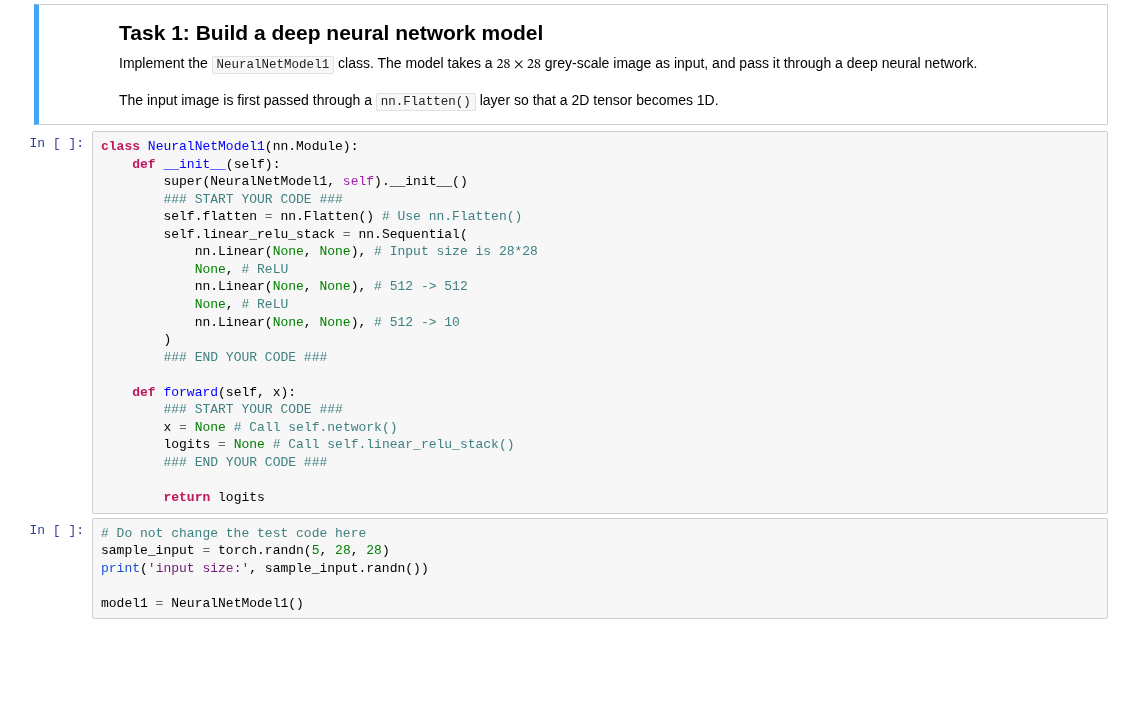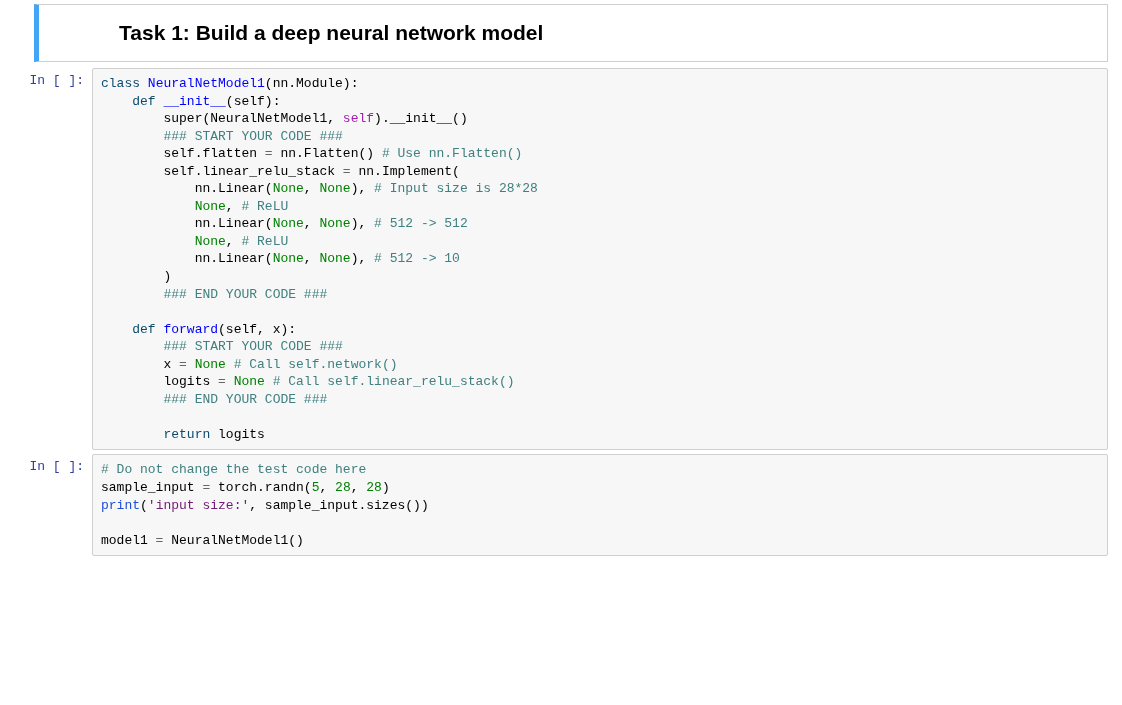--- a/index.html
+++ b/index.html
@@ -77,51 +77,57 @@
     padding: 6px 8px;
   }
   pre {
     margin: 0;
     font-family: "SFMono-Regular", Consolas, "Liberation Mono", Menlo, monospace;
     font-size: 13px;
     line-height: 1.35;
     white-space: pre;
     overflow-x: auto;
   }
-  .tok-kw { color: #0c4a6e; font-weight: 400; }
+  .tok-kw { color: #be185d; font-weight: 700; }
   .tok-cls { color: #0000FF; }
   .tok-fn  { color: #0000FF; }
   .tok-self{ color: #a21caf; }
   .tok-com { color: #408080; }
   .tok-str { color: #701a75; }
   .tok-builtin { color: #1d4ed8; }
   .tok-none { color: #008000; font-weight: 400; }
   .tok-num { color: #008000; }
   .tok-op  { color: #666666; }
 </style>
 </head>
 <body>
 
 <div class="notebook">
 
   <div class="md-cell">
     <div class="md-inner">
       <h2>Task 1: Build a deep neural network model</h2>
+      <p>
+        <span>Implement the </span><code class="inline">NeuralNetModel1</code><span> class. The model takes a </span><span class="math">28 × 28</span><span> grey-scale image as input, and pass it through a deep neural network.</span>
+      </p>
+      <p style="margin-bottom:4px;">
+        <span>The input image is first passed through a </span><code class="inline">nn.Flatten()</code><span> layer so that a 2D tensor becomes 1D.</span>
+      </p>
     </div>
   </div>
 
   <div class="cell">
     <div class="prompt-col">In [ ]:</div>
     <div class="cell-body code-body">
 <pre><span class="tok-kw">class</span> <span class="tok-cls">NeuralNetModel1</span><span>(nn.Module):</span>
     <span class="tok-kw">def</span> <span class="tok-fn">__init__</span><span>(self):</span>
         <span>super(NeuralNetModel1, </span><span class="tok-self">self</span><span>).__init__()</span>
         <span class="tok-com">### START YOUR CODE ###</span>
         <span>self.flatten </span><span class="tok-op">=</span><span> nn.Flatten() </span><span class="tok-com"># Use nn.Flatten()</span>
-        <span>self.linear_relu_stack </span><span class="tok-op">=</span><span> nn.Implement(</span>
+        <span>self.linear_relu_stack </span><span class="tok-op">=</span><span> nn.Sequential(</span>
             <span>nn.Linear(</span><span class="tok-none">None</span><span>, </span><span class="tok-none">None</span><span>), </span><span class="tok-com"># Input size is 28*28</span>
             <span class="tok-none">None</span><span>, </span><span class="tok-com"># ReLU</span>
             <span>nn.Linear(</span><span class="tok-none">None</span><span>, </span><span class="tok-none">None</span><span>), </span><span class="tok-com"># 512 -&gt; 512</span>
             <span class="tok-none">None</span><span>, </span><span class="tok-com"># ReLU</span>
             <span>nn.Linear(</span><span class="tok-none">None</span><span>, </span><span class="tok-none">None</span><span>), </span><span class="tok-com"># 512 -&gt; 10</span>
         <span>)</span>
         <span class="tok-com">### END YOUR CODE ###</span>
 
     <span class="tok-kw">def</span> <span class="tok-fn">forward</span><span>(self, x):</span>
         <span class="tok-com">### START YOUR CODE ###</span>
@@ -131,19 +137,19 @@
 
         <span class="tok-kw">return</span><span> logits</span></pre>
     </div>
   </div>
 
   <div class="cell">
     <div class="prompt-col">In [ ]:</div>
     <div class="cell-body code-body">
 <pre><span class="tok-com"># Do not change the test code here</span>
 <span>sample_input </span><span class="tok-op">=</span><span> torch.randn(</span><span class="tok-num">5</span>, <span class="tok-num">28</span>, <span class="tok-num">28</span><span>)</span>
-<span class="tok-builtin">print</span>(<span class="tok-str">'input size:'</span><span>, sample_input.sizes())</span>
+<span class="tok-builtin">print</span>(<span class="tok-str">'input size:'</span><span>, sample_input.randn())</span>
 
 <span>model1 </span><span class="tok-op">=</span><span> NeuralNetModel1()</span></pre>
     </div>
   </div>
 
 </div>
 
 </body></html>

